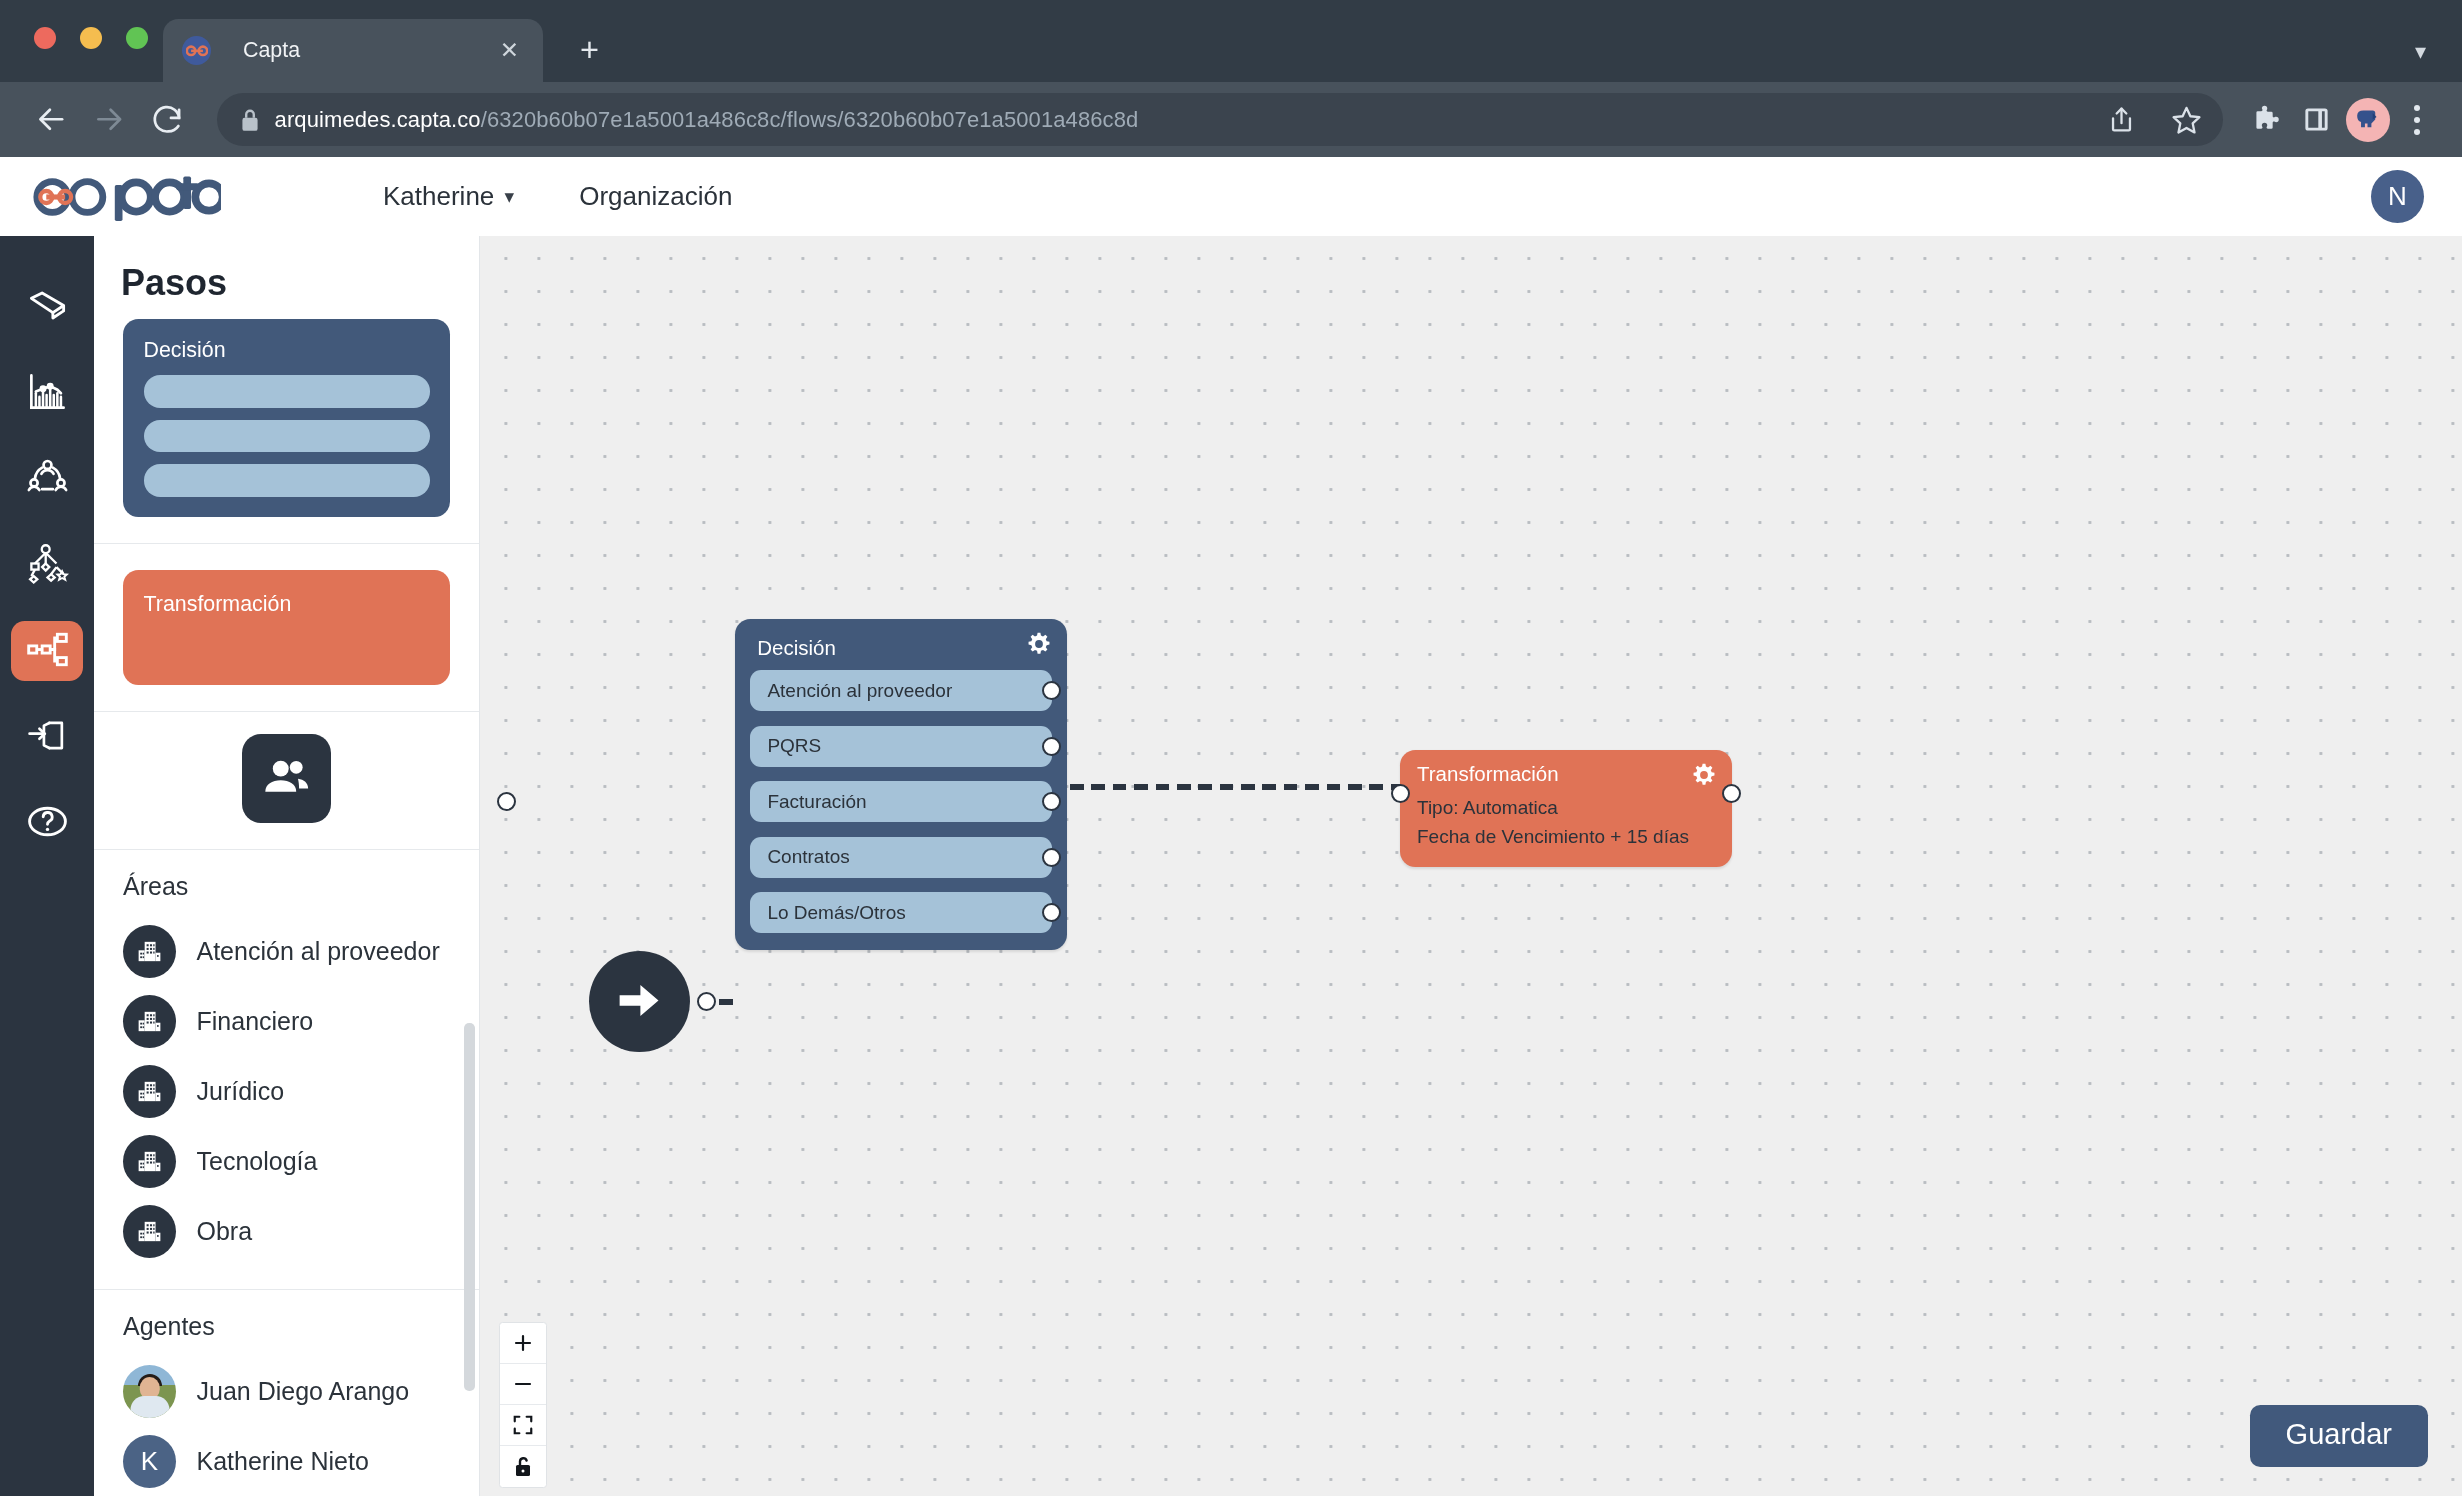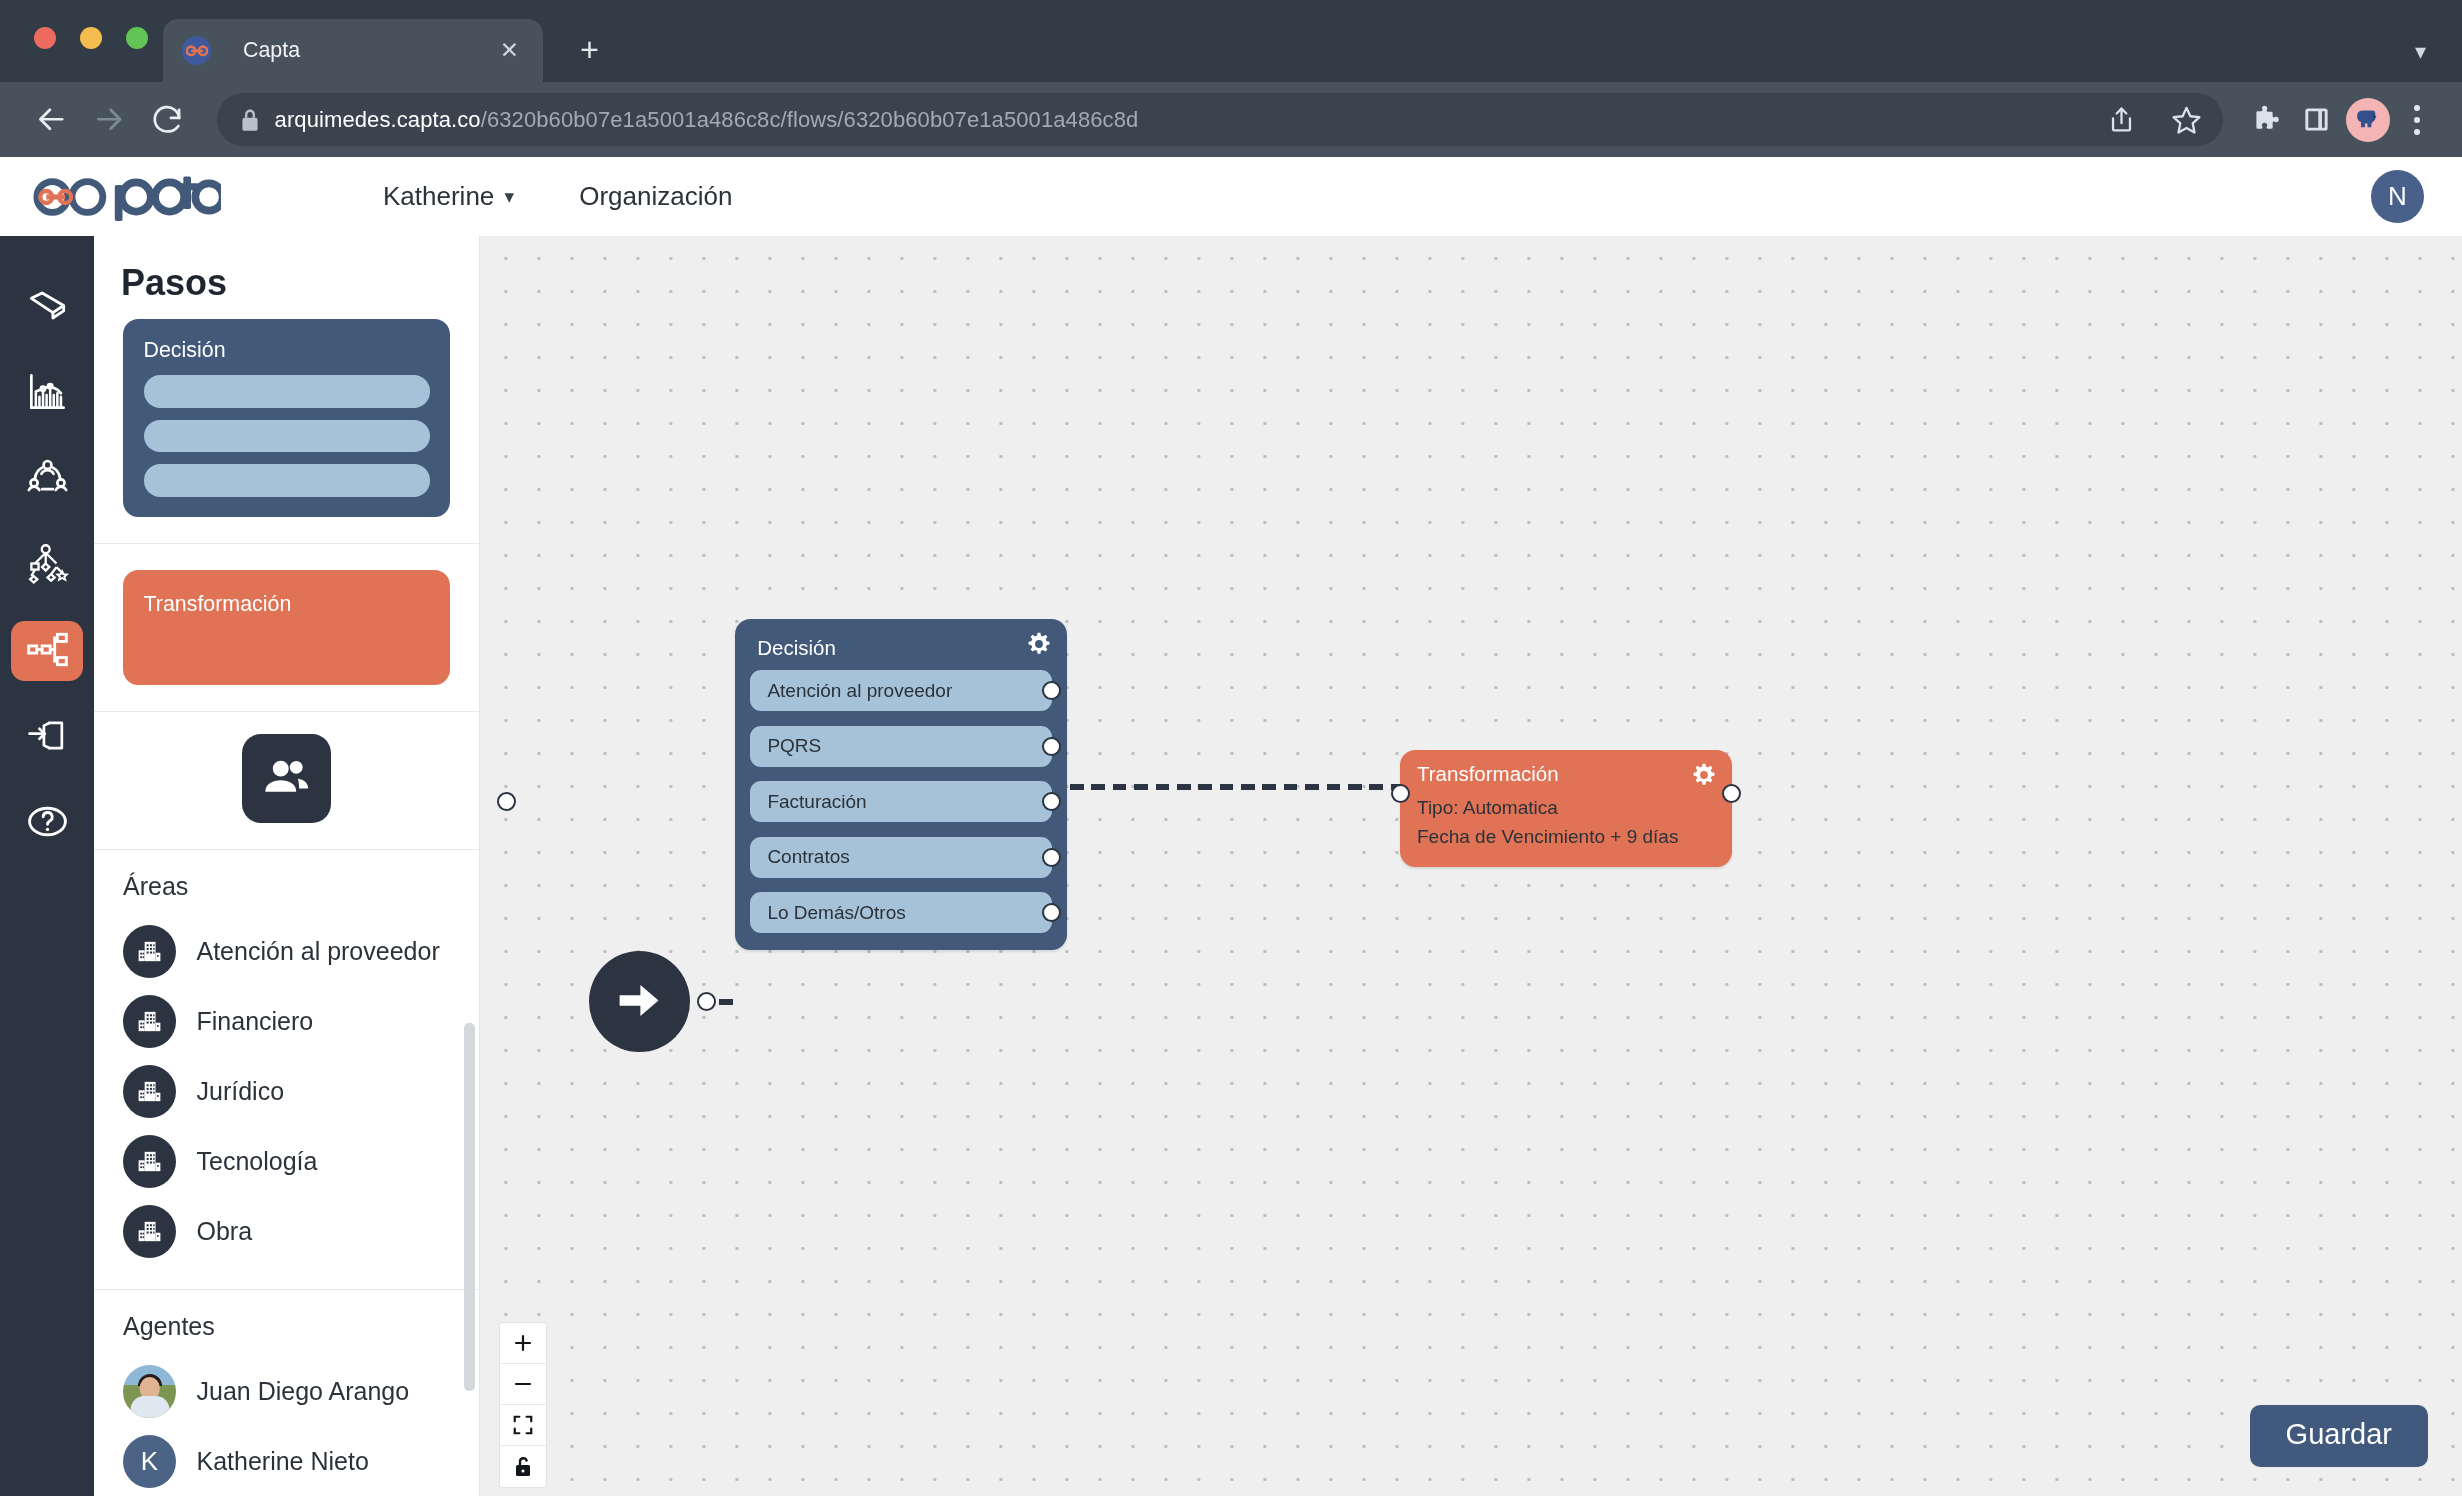--- a/index.html
+++ b/index.html
@@ -700,21 +700,21 @@
         </div>
 
         <div class="node node-transform">
           <span class="node-gear">
             <svg width="26" height="26" viewBox="0 0 24 24" fill="currentColor">
               <path d="M12 8.4 a3.6 3.6 0 1 0 0 7.2 a3.6 3.6 0 0 0 0-7.2z M10.7 1.6 h2.6 l.5 2.6 1.9.8 2.2-1.5 1.85 1.85 -1.5 2.2 .8 1.9 2.6.5 v2.6 l-2.6.5 -.8 1.9 1.5 2.2 -1.85 1.85 -2.2-1.5 -1.9.8 -.5 2.6 h-2.6 l-.5-2.6 -1.9-.8 -2.2 1.5 -1.85-1.85 1.5-2.2 -.8-1.9 -2.6-.5 v-2.6 l2.6-.5 .8-1.9 -1.5-2.2 1.85-1.85 2.2 1.5 1.9-.8z"></path>
             </svg>
           </span>
           <div class="node-title">Transformación</div>
           <div class="tr-line">Tipo: Automatica</div>
-          <div class="tr-line">Fecha de Vencimiento + 9 días</div>
+          <div class="tr-line">Fecha de Vencimiento + 15 días</div>
           <span class="port" style="left:-9.4px; top:34px;"></span>
           <span class="port" style="right:-9.4px; top:34px;"></span>
         </div>
 
         <div class="zoomctl">
           <div>
             <svg width="24" height="24" viewBox="0 0 24 24" stroke="currentColor" stroke-width="2.2" stroke-linecap="round">
               <line x1="12" y1="5" x2="12" y2="19"></line>
                 <line x1="5" y1="12" x2="19" y2="12"></line>
             </svg>

